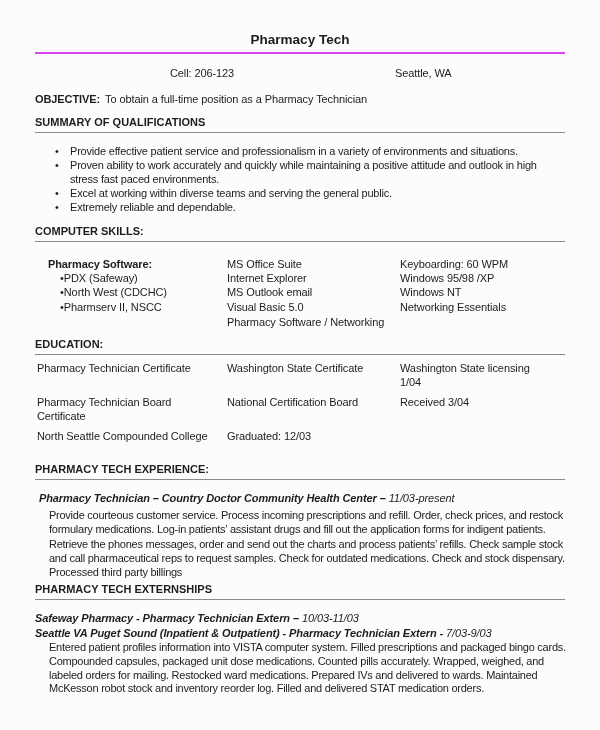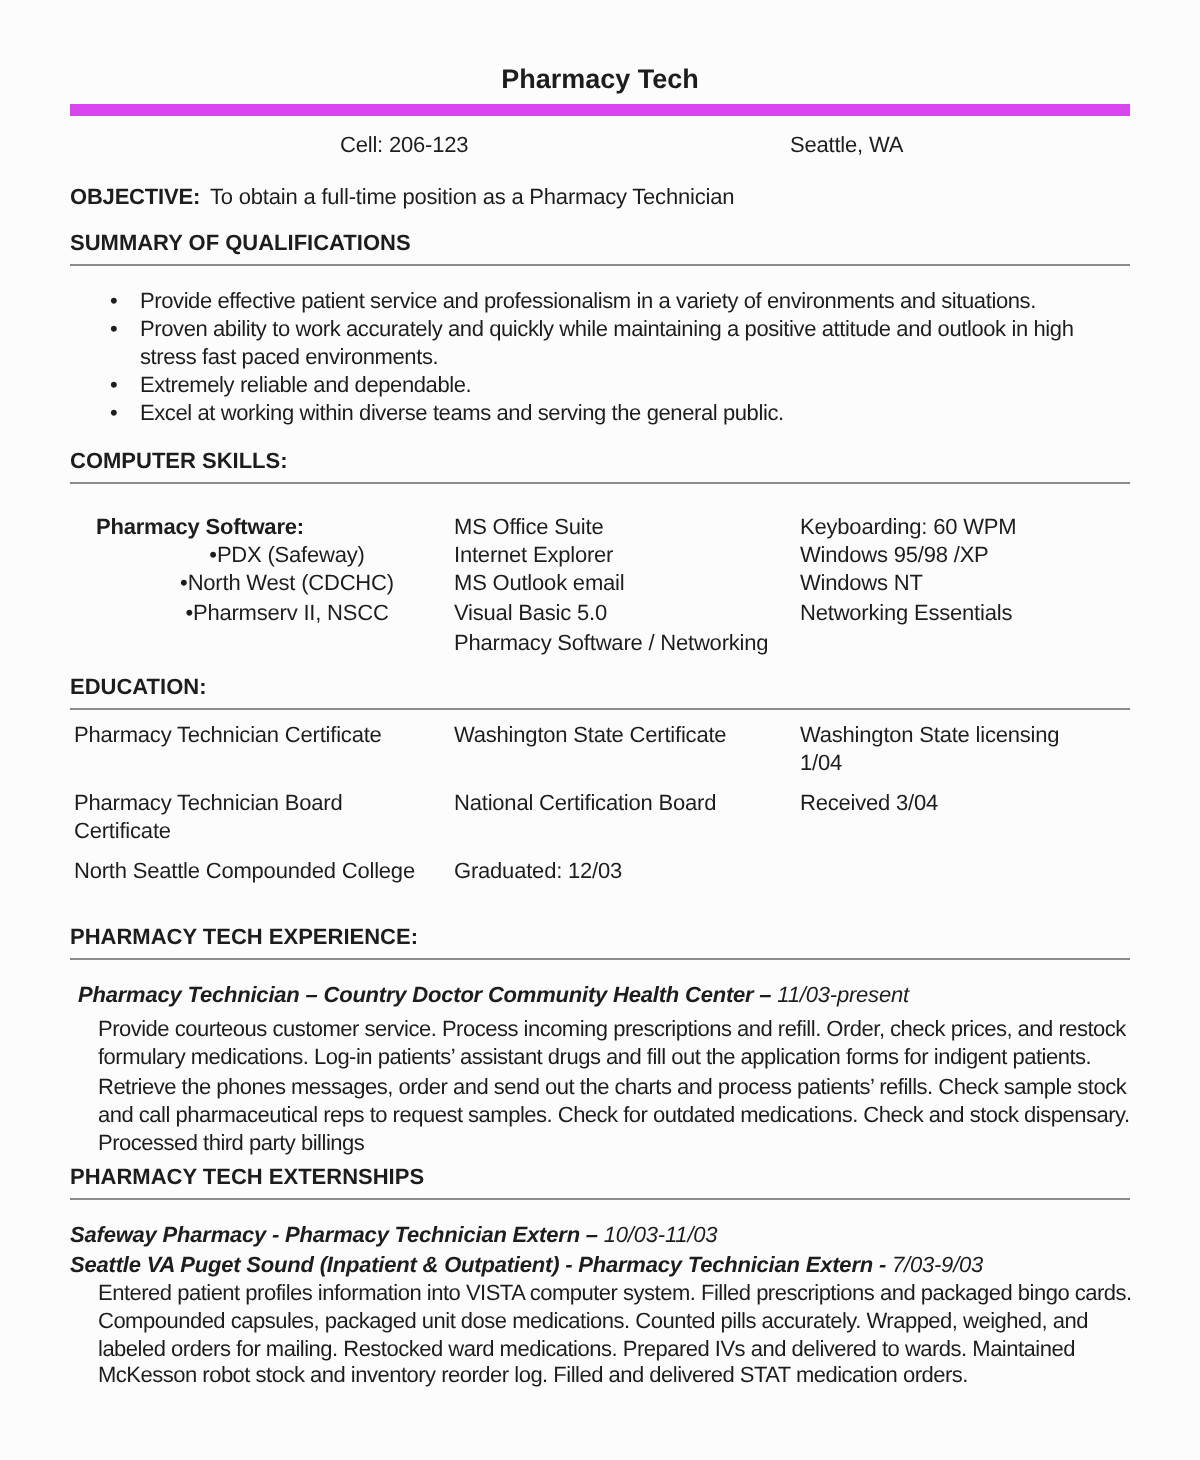--- a/index.html
+++ b/index.html
@@ -12,21 +12,21 @@
   }
   .page {
     position:relative; width:600px; height:730px;
     background:#fcfcfc; overflow:hidden;
     font-size:11px; letter-spacing:-0.1px;
   }
   
   .title-block {
     position:absolute; top:32px; left:35px; right:35px;
     text-align:center; padding-bottom:5px;
-    border-bottom:6px solid #d946ef;
+    border-bottom:2px solid #d946ef;
   }
   .title-block h1 { font-size:13.5px; font-weight:bold; letter-spacing:0; }
   
   .contact { position:absolute; top:67px; left:35px; right:35px; height:14px; }
   .contact .cell { position:absolute; left:135px; }
   .contact .loc  { position:absolute; left:360px; }
   
   .objective { position:absolute; top:93px; left:35px; right:35px; }
   .objective .lbl { font-weight:bold; margin-right:5px; }
   
@@ -46,21 +46,21 @@
   .dot { flex:0 0 15px; }
   .dot::before { content:"\2022"; }
   .bt { flex:1; letter-spacing:-0.2px; }
   
   .skills {
     position:absolute; top:257px; left:48px; right:30px;
     display:grid; grid-template-columns:179px 173px 1fr;
     line-height:14.2px;
   }
   .sk-head { font-weight:bold; }
-  .sk-b { display:flex;justify-content:center; }
+  .sk-b { display:flex; }
   .sk-b .sk-dot { flex:0 0 15px; padding-left:12px; }
   .sk-dot::before { content:"\2022"; }
   .sk-last { margin-top:1px; }
   
   .edu { position:absolute; top:361px; left:37px; right:30px; line-height:14px; }
   .edu-row { display:grid; grid-template-columns:190px 173px 1fr; margin-bottom:6px; }
   .edu-row .c1 { font-weight:normal; padding-right:14px; }
   .edu-row .c2 { padding-right:10px; }
   .edu-row .c3 { padding-right:20px; }
   
@@ -99,25 +99,25 @@
     <div class="bullet-item">
         <span class="dot"></span>
         <span class="bt">Provide effective patient service and professionalism in a variety of environments and situations.</span>
       </div>
     <div class="bullet-item">
         <span class="dot"></span>
         <span class="bt">Proven ability to work accurately and quickly while maintaining a positive attitude and outlook in high stress fast paced environments.</span>
       </div>
     <div class="bullet-item">
         <span class="dot"></span>
-        <span class="bt">Extremely reliable and dependable.</span>
+        <span class="bt">Excel at working within diverse teams and serving the general public.</span>
       </div>
     <div class="bullet-item">
         <span class="dot"></span>
-        <span class="bt">Excel at working within diverse teams and serving the general public.</span>
+        <span class="bt">Extremely reliable and dependable.</span>
       </div>
   </div>
 
   <h2 class="sec skills-h">COMPUTER SKILLS:</h2>
   <div class="skills">
     <div class="sk-col">
       <div class="sk-head">Pharmacy Software:</div>
       <div class="sk-b">
           <span class="sk-dot"></span>
           <span>PDX (Safeway)</span>

